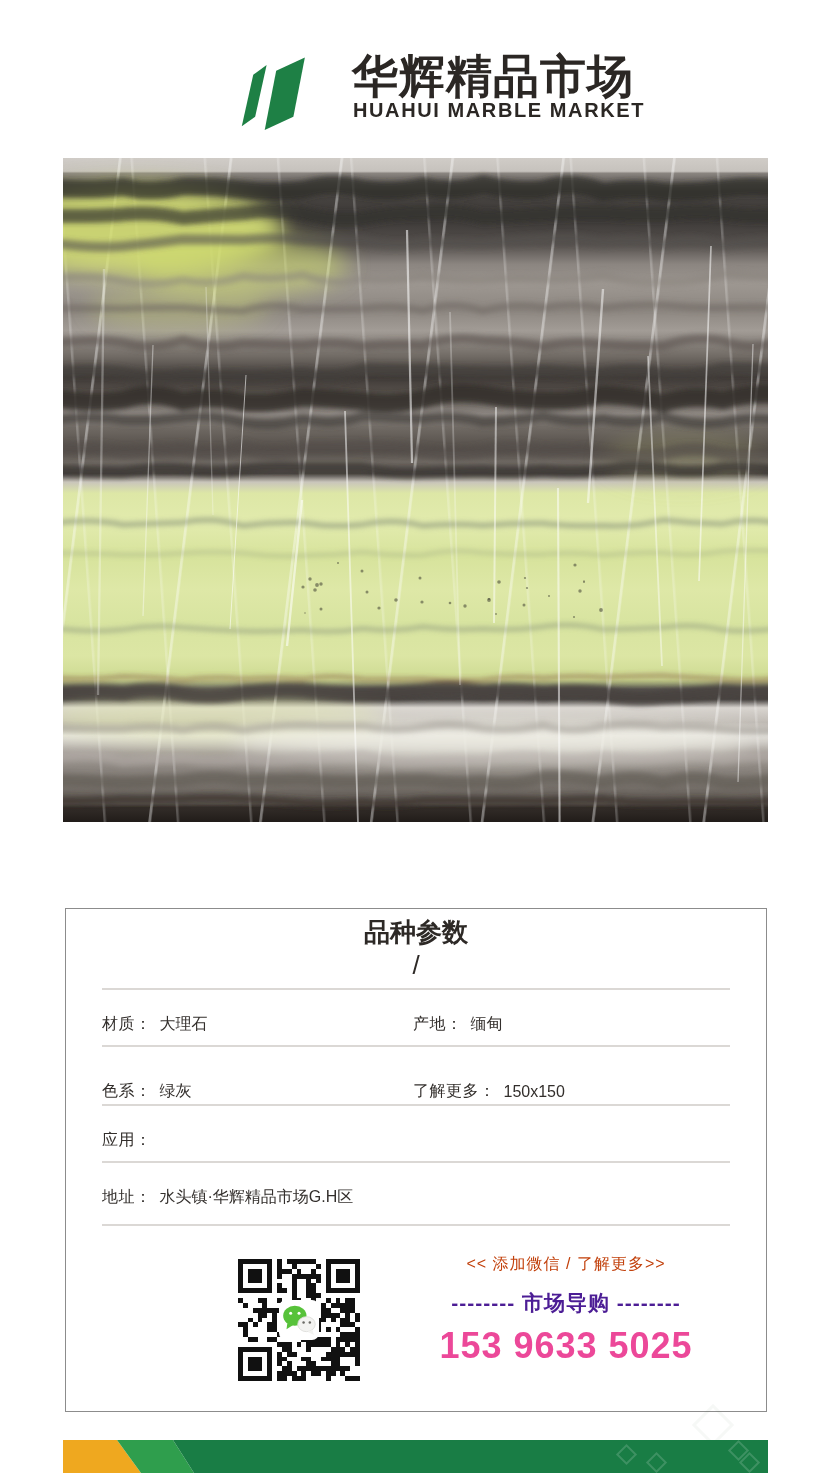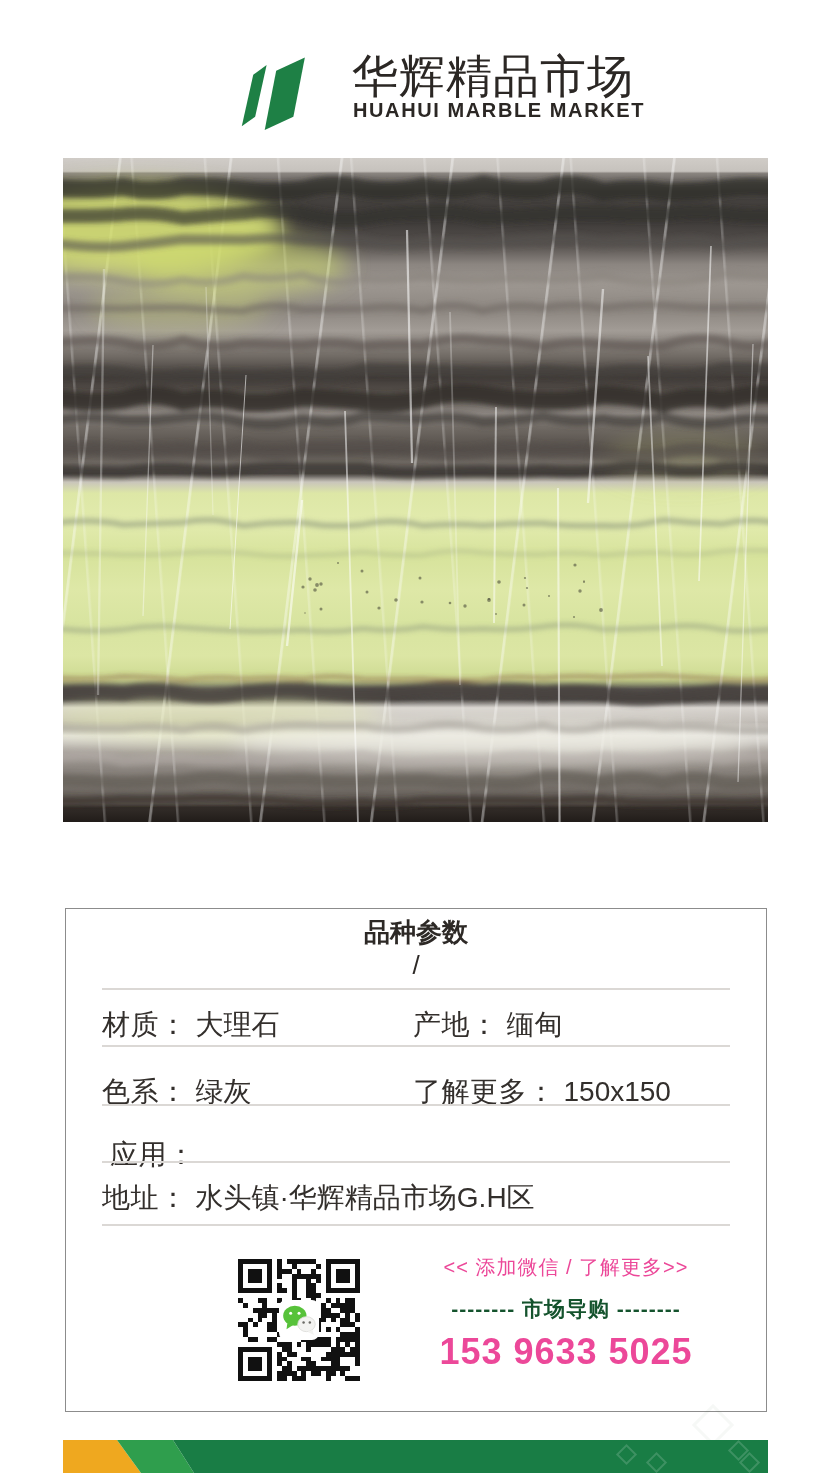--- a/index.html
+++ b/index.html
@@ -2,21 +2,21 @@
 <html><head>
 <meta charset="utf-8">
 <style>
   html,body{margin:0;padding:0;background:#ffffff;}
   .page{position:relative;width:828px;height:1473px;background:#fff;overflow:hidden;
         font-family:"Liberation Sans","DejaVu Sans",sans-serif;color:#2d2926;}
 
   
   .brand{position:absolute;left:0;top:0;width:828px;height:150px;}
   .logo-icon{position:absolute;left:228px;top:46px;width:104px;height:86px;}
-  .brand-cn{position:absolute;left:352px;top:46px;font-size:46px;font-weight:400;
+  .brand-cn{position:absolute;left:352px;top:46px;font-size:46px;font-weight:700;
             letter-spacing:1px;color:#2b2724;white-space:nowrap;}
   .brand-en{position:absolute;left:353px;top:99px;font-size:20px;font-weight:700;
             letter-spacing:1.6px;color:#2b2724;white-space:nowrap;}
 
   
   .slab{position:absolute;left:63px;top:158px;width:705px;height:664px;overflow:hidden;
         background:
           repeating-linear-gradient(97deg, rgba(255,255,255,0) 0px, rgba(255,255,255,0) 55px,
              rgba(255,255,255,.38) 56px, rgba(255,255,255,.38) 57.5px, rgba(255,255,255,0) 59px,
              rgba(255,255,255,0) 110px),
@@ -43,35 +43,35 @@
   .params-box{position:absolute;left:65px;top:908px;width:700px;height:502px;
               border:1px solid #8c8c8c;background:#fff;}
   .params-header{position:absolute;left:0;top:0;width:100%;height:78px;display:flex;
                  align-items:center;justify-content:center;font-size:26px;color:#2d2926;flex-direction:column;}
   .params-header .ph-cn{font-weight:800;}
   .params-header .ph-sep{margin:0 8px;font-weight:400;}
   .params-header .ph-en{font-weight:400;font-size:24px;}
   .hline{position:absolute;left:36px;right:36px;height:0;border-top:2px solid #dbd8d5;}
   .hl-1{top:79px;} .hl-2{top:136px;} .hl-3{top:195px;} .hl-4{top:252px;} .hl-5{top:315px;}
   .p-row{position:absolute;left:36px;right:36px;height:71px;display:flex;align-items:center;
-         font-size:28px;color:#332f2c;white-space:nowrap;}
-  .pr-1{top:80px;} .pr-2{top:147px;} .pr-3{top:210px;margin-left:8px;} .pr-4{top:253px;}
+         font-size:16px;color:#332f2c;white-space:nowrap;}
+  .pr-1{top:80px;} .pr-2{top:147px;} .pr-3{top:196px;} .pr-4{top:253px;}
   .p-cell{display:flex;align-items:center;}
   .p-cell.c1{width:311px;flex:none;}
   .p-label{letter-spacing:.5px;}
   .p-value{margin-left:8px;}
 
   
   .qr-wrap{position:absolute;left:172px;top:350px;width:122px;height:122px;background:#fff;}
   .qr-wrap svg{width:100%;height:100%;display:block;}
   .wechat-badge{position:absolute;left:41px;top:41px;width:40px;height:40px;background:#fff;
                 border-radius:7px;display:flex;align-items:center;justify-content:center;}
   .contact-text{position:absolute;left:330px;top:345px;width:340px;text-align:center;}
-  .wechat-hint{font-size:20px;color:#ec4899;letter-spacing:1px;white-space:nowrap;}
-  .guide-label{margin-top:14px;font-size:21px;font-weight:600;color:#14532d;
+  .wechat-hint{font-size:16px;color:#c2410c;letter-spacing:1px;white-space:nowrap;}
+  .guide-label{margin-top:14px;font-size:21px;font-weight:600;color:#4c1d95;
                letter-spacing:1px;white-space:nowrap;}
   .phone{margin-top:8px;font-size:36px;font-weight:800;color:#ec4899;
          letter-spacing:1px;white-space:nowrap;}
 
   
   .bar{position:absolute;left:63px;top:1440px;width:705px;height:33px;}
   .bar .seg{position:absolute;inset:0;}
   .seg-yellow{background:#efa81f;clip-path:polygon(0 0,54px 0,78px 100%,0 100%);}
   .seg-mid{background:#2f9e4d;clip-path:polygon(54px 0,110px 0,131px 100%,78px 100%);}
   .seg-dark{background:#197d45;clip-path:polygon(110px 0,100% 0,100% 100%,131px 100%);}

